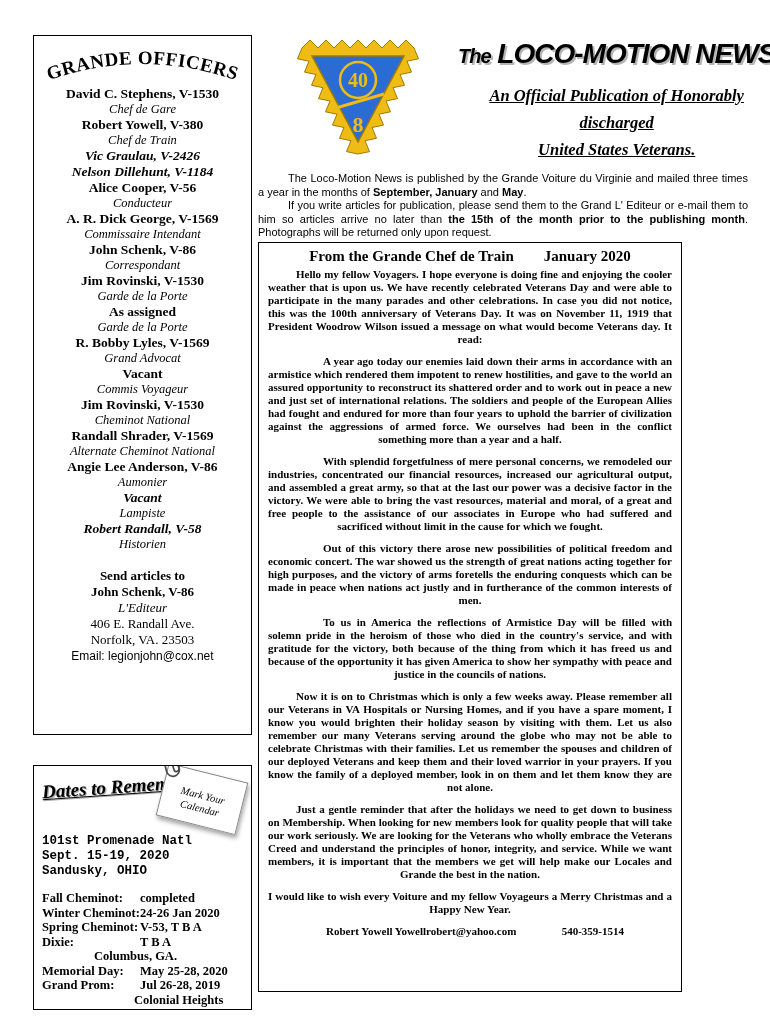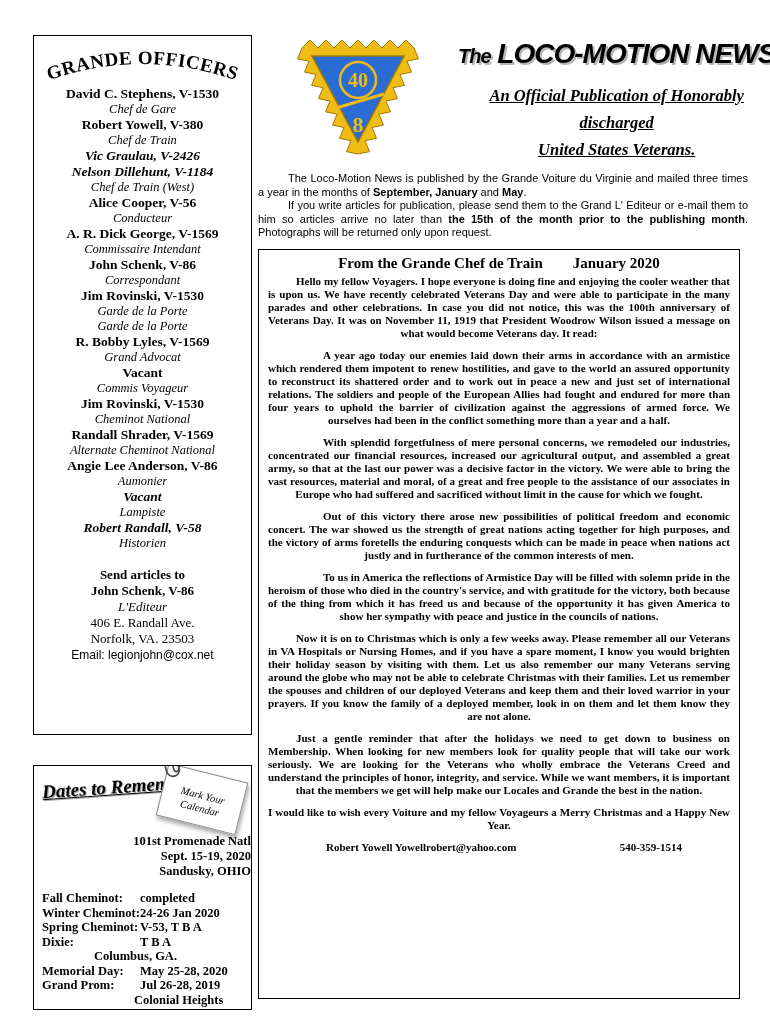--- a/index.html
+++ b/index.html
@@ -23,22 +23,22 @@
   .dates-box { position:absolute; left:0; top:730px; width:219px; height:245px;
                border:1px solid #000; box-sizing:border-box; background:#fff; overflow:hidden; }
   .dates-heading { display:inline-block; margin:10px 0 0 8px; font-size:19px; font-weight:bold;
                    font-style:italic; transform:rotate(-4deg); text-decoration:underline;
                    text-shadow:1px 1px 0 #aaa; }
   .note-card { position:absolute; top:6px; right:8px; width:72px; background:#fff;
                border:1px solid #888; box-shadow:2px 3px 4px rgba(0,0,0,.35);
                transform:rotate(14deg); padding:16px 4px 10px; text-align:center;
                font-size:10.5px; font-style:italic; line-height:13px; }
   .paperclip { position:absolute; top:-15px; left:-8px; }
-  .promenade { margin:36px 0 0 8px; text-align:right; font-weight:bold;
-               font-size:12.5px; line-height:15px; }
+  .promenade { margin:36px 0 0 8px; text-align:left; font-weight:bold;
+               font-size:12.5px; line-height:15px;font-family:Liberation Mono, monospace; }
   .schedule { margin:12px 0 0 8px; text-align:left; font-weight:bold;
               font-size:12.5px; line-height:14.5px; }
   .srow { display:flex; }
   .srow .lbl { width:98px; flex:none; }
   .srow.sind1 { display:block; padding-left:52px; }
   .srow.sind2 { display:block; padding-left:92px; }
 
   
   .right-col { position:absolute; left:258px; top:28px; width:490px; }
   .masthead { display:flex; }
@@ -49,21 +49,21 @@
               text-shadow:2px 2px 0 #b5b5b5; }
   .nl-title .the { font-size:20px; }
   .subtitle { margin-top:12px; font-style:italic; font-weight:bold; font-size:16.5px;
               line-height:27px; }
   .subtitle div { text-decoration:underline; }
 
   .intro { margin-top:4px; font-family:"Liberation Sans", sans-serif; font-size:11px;
            line-height:13.5px; text-align:justify; }
   .intro p { margin:0; text-indent:30px; }
 
-  .article-box { margin-top:9px; border:1px solid #000; box-sizing:border-box; width:482px;
+  .article-box { margin-top:2px; border:1px solid #000; box-sizing:border-box; width:424px;
                  height:750px; padding:5px 9px 6px; overflow:hidden; }
   .article-title { margin:0 0 3px; text-align:center; font-size:15px; font-weight:bold; }
   .h2-gap { display:inline-block; width:30px; }
   .article-p { margin:0 0 9px; font-weight:bold; font-size:11px; line-height:13px;
                text-align:justify; text-align-last:center; }
   .article-p.ind1 { text-indent:28px; }
   .article-p.ind2 { text-indent:55px; }
   .closing-line { display:flex; justify-content:space-between; padding:0 48px 0 58px;
                   font-weight:bold; font-size:11px;align-items:flex-end; }
 </style>
@@ -83,29 +83,29 @@
           </text>
         </svg>
       </div>
       <div id="officers-list">
           <div class="off-name">David C. Stephens, V-1530</div>
           <div class="off-title">Chef de Gare</div>
           <div class="off-name">Robert Yowell, V-380</div>
           <div class="off-title">Chef de Train</div>
           <div class="off-name bi">Vic Graulau, V-2426</div>
           <div class="off-name bi">Nelson Dillehunt, V-1184</div>
-          <div class="off-title">Chef de Train (West)</div>
           <div class="off-name">Alice Cooper, V-56</div>
           <div class="off-title">Conducteur</div>
           <div class="off-name">A. R. Dick George, V-1569</div>
           <div class="off-title">Commissaire Intendant</div>
           <div class="off-name">John Schenk, V-86</div>
           <div class="off-title">Correspondant</div>
           <div class="off-name">Jim Rovinski, V-1530</div>
           <div class="off-title">Garde de la Porte</div>
+          <div class="off-name">As assigned</div>
           <div class="off-title">Garde de la Porte</div>
           <div class="off-name">R. Bobby Lyles, V-1569</div>
           <div class="off-title">Grand Advocat</div>
           <div class="off-name">Vacant</div>
           <div class="off-title">Commis Voyageur</div>
           <div class="off-name">Jim Rovinski, V-1530</div>
           <div class="off-title">Cheminot National</div>
           <div class="off-name">Randall Shrader, V-1569</div>
           <div class="off-title">Alternate Cheminot National</div>
           <div class="off-name">Angie Lee Anderson, V-86</div>

